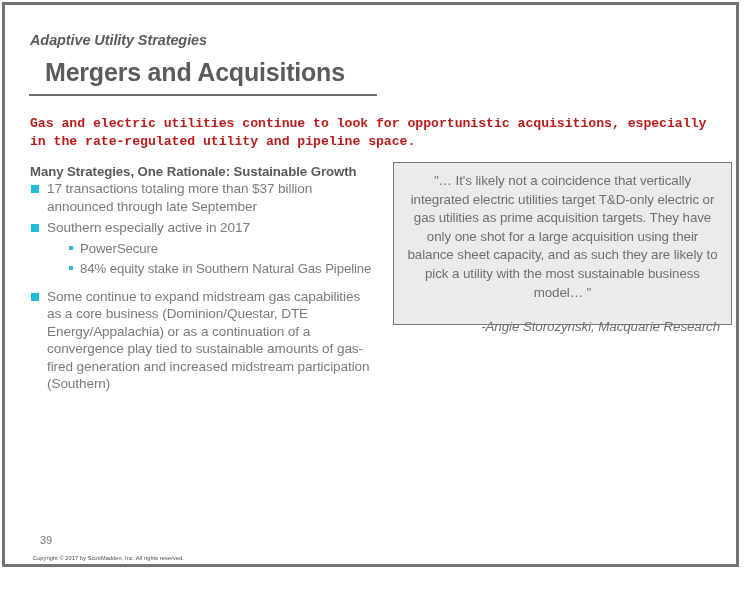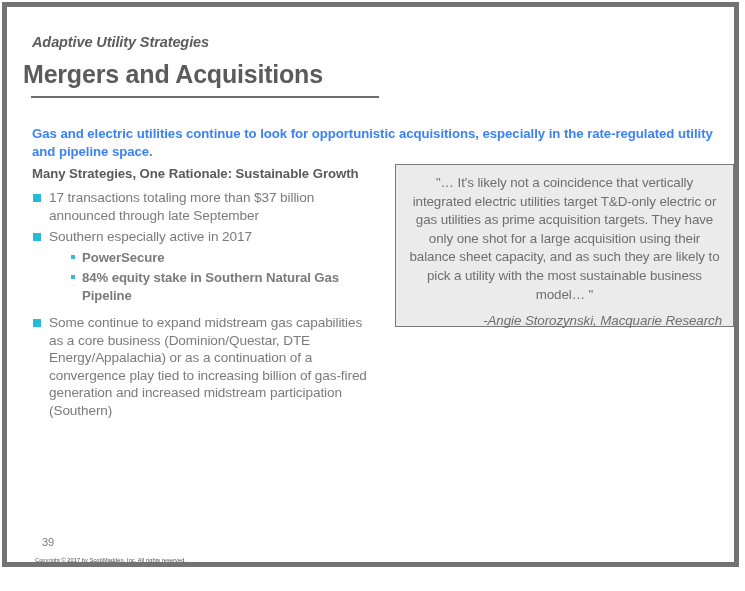--- a/index.html
+++ b/index.html
@@ -14,40 +14,40 @@
     -webkit-font-smoothing: antialiased;
   }
 
   .slide {
     position: absolute;
     left: 2px;
     top: 2px;
     width: 737px;
     height: 565px;
     background: #ffffff;
-    border: 5px solid #737373;
+    border: 3px solid #737373;
     box-sizing: border-box;
     overflow: hidden;
   }
 
   
   .eyebrow {
     position: absolute;
     left: 25px;
     top: 27px;
     font-size: 14.5px;
     font-style: italic;
     font-weight: bold;
     color: #5c5c5c;
     letter-spacing: -0.1px;
   }
 
   .slide-title {
     position: absolute;
-    left: 16px;
+    left: 40px;
     top: 53px;
     font-size: 25px;
     font-weight: bold;
     color: #5b5b5b;
     letter-spacing: -0.2px;
     white-space: nowrap;
   }
 
   .title-rule {
     position: absolute;
@@ -55,44 +55,44 @@
     top: 89px;
     width: 348px;
     height: 2px;
     background: #6d6d6d;
   }
 
   
   .lead {
     position: absolute;
     left: 25px;
-    top: 118px;
+    top: 110px;
     width: 690px;
     font-size: 13.2px;
     font-weight: bold;
-    color: #3b82f6;
+    color: #b91c1c;
     line-height: 17.5px;
     letter-spacing: -0.05px;
+    font-family: Liberation Mono, monospace;
   }
 
   
   .left-col {
     position: absolute;
     left: 25px;
     top: 158px;
     width: 345px;
   }
 
   .section-head {
     font-size: 13.2px;
     font-weight: bold;
     color: #5a5a5a;
     line-height: 17px;
     letter-spacing: -0.05px;
-    margin-bottom: 7px;
   }
 
   ul.lvl1 {
     list-style: none;
     margin: 0;
     padding: 0;
   }
   ul.lvl1 > li {
     position: relative;
     padding-left: 17px;
@@ -108,21 +108,20 @@
     top: 5px;
     width: 8px;
     height: 8px;
     background: #22bcd8;
   }
 
   ul.lvl2 {
     list-style: none;
     margin: 3px 0 10px 0;
     padding: 0 0 0 21px;
-    font-weight: bold;
   }
   ul.lvl2 > li {
     position: relative;
     padding-left: 12px;
     margin-bottom: 3px;
     font-size: 13.2px;
     color: #7b7b7b;
     line-height: 17.5px;
     letter-spacing: -0.1px;
   }
@@ -148,21 +147,21 @@
     padding: 9px 11px 0 11px;
   }
   .quote-text {
     font-size: 13.4px;
     color: #6f6f6f;
     line-height: 18.6px;
     text-align: center;
     letter-spacing: -0.1px;
   }
   .quote-attr {
-    margin-top: 8px;
+    margin-top: 16px;
     font-size: 13.4px;
     font-style: italic;
     color: #6f6f6f;
     line-height: 18.6px;
     text-align: right;
     letter-spacing: -0.1px;
   }
 
   
   .page-num {
@@ -219,21 +218,21 @@
           </li>
           <li>
             <span class="dot"></span>
             <span>84% equity stake in Southern Natural Gas Pipeline</span>
           </li>
         </ul>
       </li>
 
       <li>
         <span class="sq"></span>
-        <span>Some continue to expand midstream gas capabilities as a core business (Dominion/Questar, DTE Energy/Appalachia) or as a continuation of a convergence play tied to increasing billion of gas-fired generation and increased midstream participation (Southern)</span>
+        <span>Some continue to expand midstream gas capabilities as a core business (Dominion/Questar, DTE Energy/Appalachia) or as a continuation of a convergence play tied to sustainable amounts of gas-fired generation and increased midstream participation (Southern)</span>
       </li>
 
     </ul>
   </div>
 
   <div class="quote-box">
     <div class="quote-text">"… It's likely not a coincidence that vertically integrated electric utilities target T&amp;D-only electric or gas utilities as prime acquisition targets. They have only one shot for a large acquisition using their balance sheet capacity, and as such they are likely to pick a utility with the most sustainable business model… "</div>
     <div class="quote-attr">-Angie Storozynski, Macquarie Research</div>
   </div>
 

